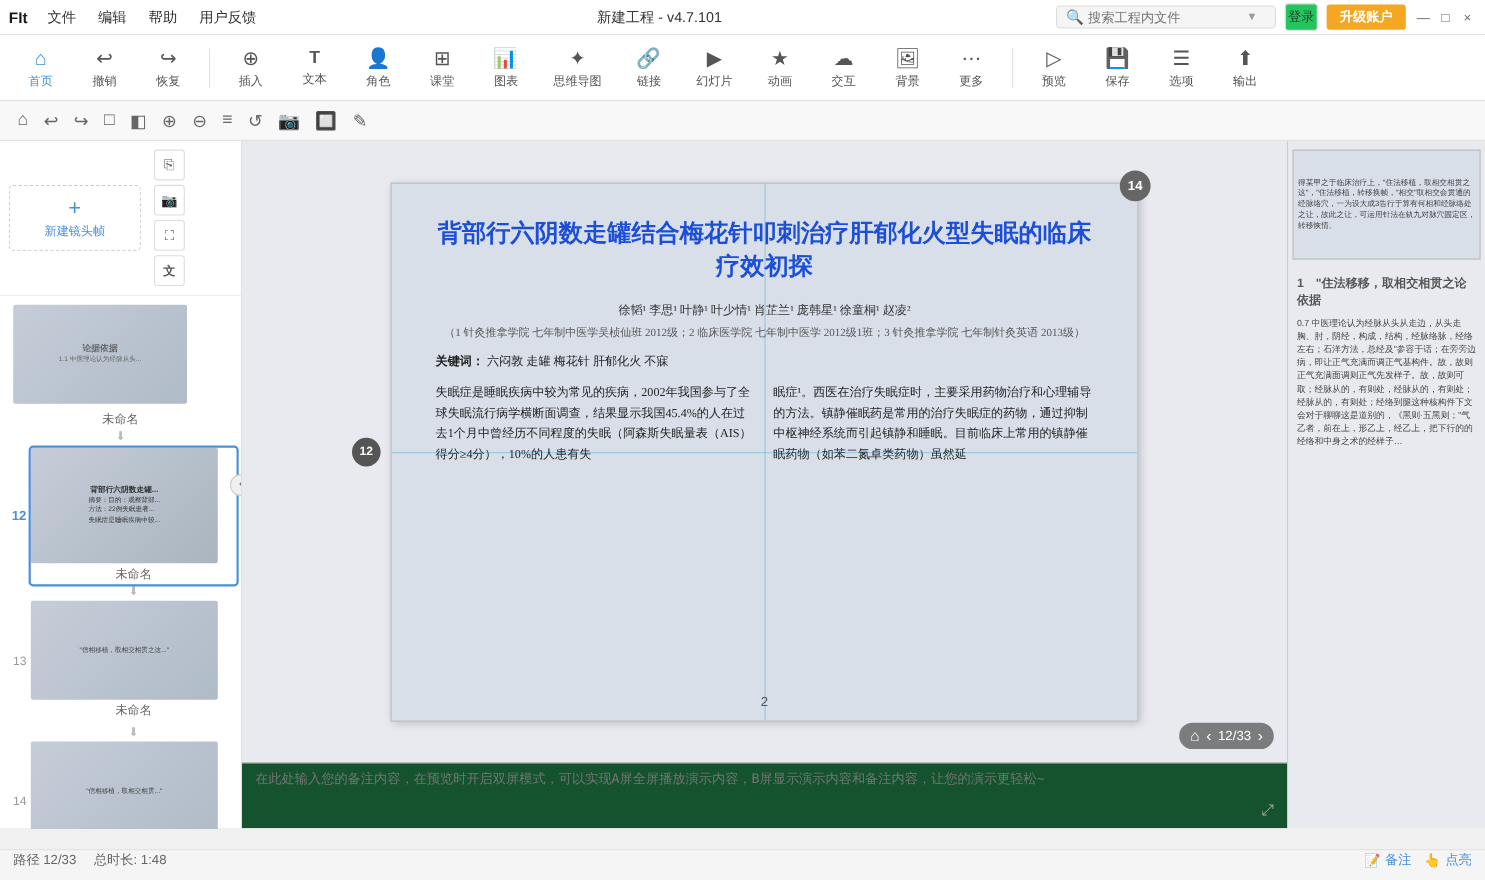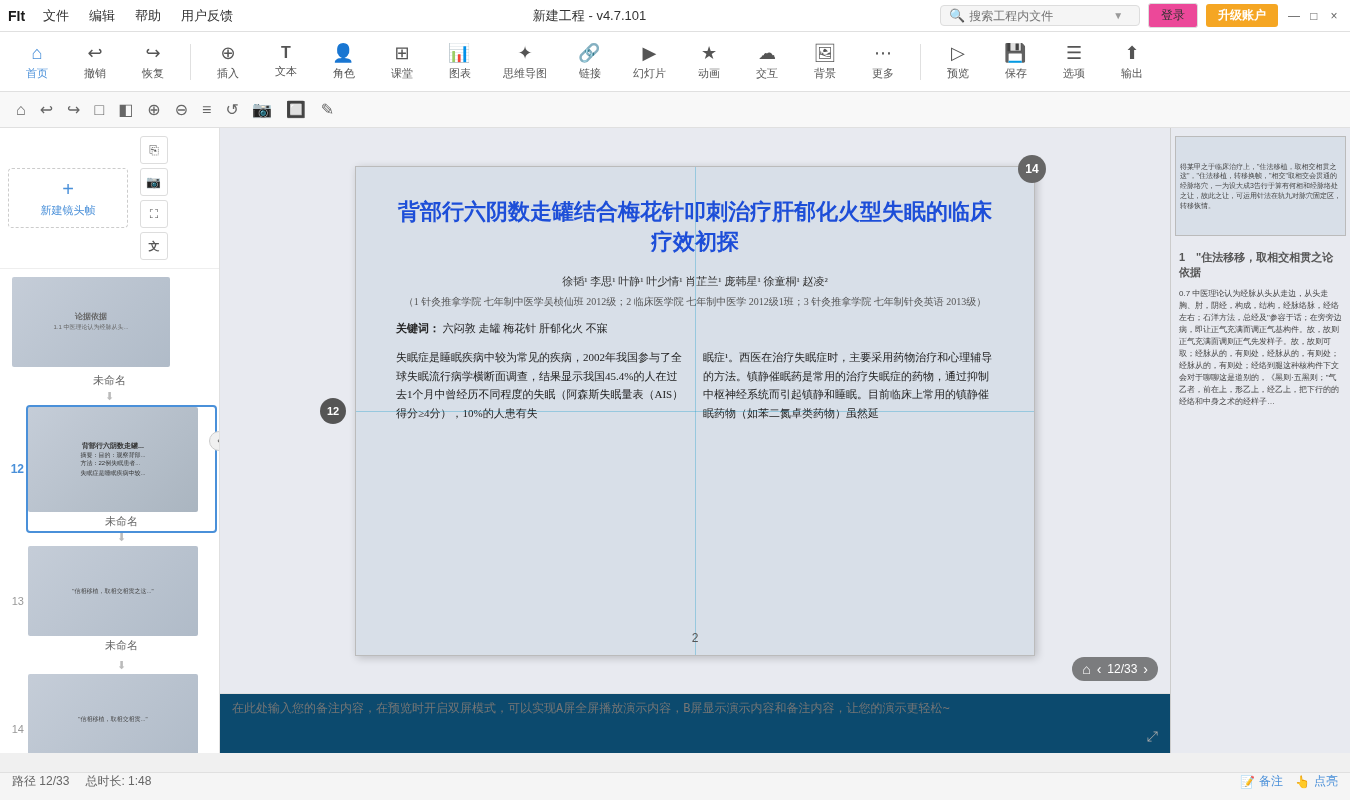--- a/index.html
+++ b/index.html
@@ -9,21 +9,21 @@
     .title-bar { height: 32px; background: #fff; display: flex; align-items: center; justify-content: space-between; padding: 0 8px; border-bottom: 1px solid #e0e0e0; user-select: none; }
     .title-bar-left { display: flex; align-items: center; gap: 12px; }
     .title-bar-logo { font-weight: bold; color: #1a1a1a; font-size: 14px; }
     .title-bar-menu { display: flex; gap: 8px; }
     .title-bar-menu span { cursor: pointer; padding: 2px 6px; font-size: 13px; color: #333; }
     .title-bar-center { font-size: 13px; color: #333; }
     .title-bar-right { display: flex; align-items: center; gap: 8px; }
     .search-box { display: flex; align-items: center; background: #f5f5f5; border: 1px solid #ddd; border-radius: 4px; padding: 2px 8px; gap: 4px; width: 200px; }
     .search-box input { border: none; background: transparent; outline: none; font-size: 12px; width: 140px; color: #666; }
     .search-dropdown { font-size: 10px; color: #999; cursor: pointer; }
-    .btn-login { padding: 3px 12px; border: 1px solid #ddd; border-radius: 3px; cursor: pointer; font-size: 12px; background: #ec4899; color: #333; }
+    .btn-login { padding: 3px 2px; border: 1px solid #ddd; border-radius: 3px; cursor: pointer; font-size: 12px; background: #22c55e; color: #333; }
     .btn-upgrade { padding: 3px 12px; border-radius: 3px; cursor: pointer; font-size: 12px; background: #f5a623; color: #fff; border: none; font-weight: bold; }
     .window-controls { display: flex; gap: 4px; }
     .window-control { width: 16px; height: 16px; display: flex; align-items: center; justify-content: center; cursor: pointer; color: #666; font-size: 12px; }
 
     
     .toolbar { height: 60px; background: #fff; display: flex; align-items: center; padding: 0 12px; border-bottom: 1px solid #e0e0e0; gap: 8px; }
     .tool-item { display: flex; flex-direction: column; align-items: center; justify-content: center; cursor: pointer; padding: 4px 10px; border-radius: 4px; min-width: 50px; gap: 2px; }
     .tool-item.active { color: #4a90d9; }
     .tool-icon { font-size: 18px; color: #555; }
     .tool-item.active .tool-icon { color: #4a90d9; }
@@ -68,21 +68,21 @@
     .slide-keywords { font-size: 11px; color: #222; margin-bottom: 12px; }
     .slide-page-num { position: absolute; bottom: 10px; left: 50%; transform: translateX(-50%); font-size: 12px; color: #555; }
     .slide-badge { position: absolute; top: -12px; right: -12px; width: 28px; height: 28px; background: #666; border-radius: 50%; display: flex; align-items: center; justify-content: center; color: #fff; font-size: 12px; font-weight: bold; }
     .slide-number-center { position: absolute; left: -30px; top: 50%; transform: translateY(-50%); width: 26px; height: 26px; background: #555; border-radius: 50%; display: flex; align-items: center; justify-content: center; color: #fff; font-size: 11px; font-weight: bold; }
 
     
     .right-panel { width: 180px; background: #e8eaf0; border-left: 1px solid #ccc; overflow-y: auto; padding: 8px 4px; display: flex; flex-direction: column; gap: 4px; }
     .right-panel-slide { background: #d8dfe8; border: 1px solid #bbb; height: 100px; display: flex; align-items: center; justify-content: center; font-size: 9px; color: #555; overflow: hidden; }
 
     
-    .notes-bar { height: 60px; background: #0c4a6e; border-top: 1px solid #e0e0e0; padding: 6px 12px; position: relative; }
+    .notes-bar { height: 60px; background: #14532d; border-top: 1px solid #e0e0e0; padding: 6px 12px; position: relative; }
     .notes-input { width: 100%; height: 100%; border: none; outline: none; resize: none; font-size: 12px; color: #bbb; background: transparent; }
     .notes-expand { position: absolute; bottom: 8px; right: 12px; font-size: 14px; color: #aaa; cursor: pointer; }
 
     
     .status-bar { height: 28px; background: #f5f5f5; border-top: 1px solid #e0e0e0; display: flex; align-items: flex-start; justify-content: space-between; padding: 0 12px; font-size: 12px; color: #666; margin-top: 19px; }
     .status-left { display: flex; gap: 16px; }
     .status-right { display: flex; align-items: center; gap: 12px; }
     .status-btn { display: flex; align-items: center; gap: 4px; cursor: pointer; color: #4a90d9; font-size: 12px; }
 
     .canvas-area-wrap { display: flex; flex: 1; }

